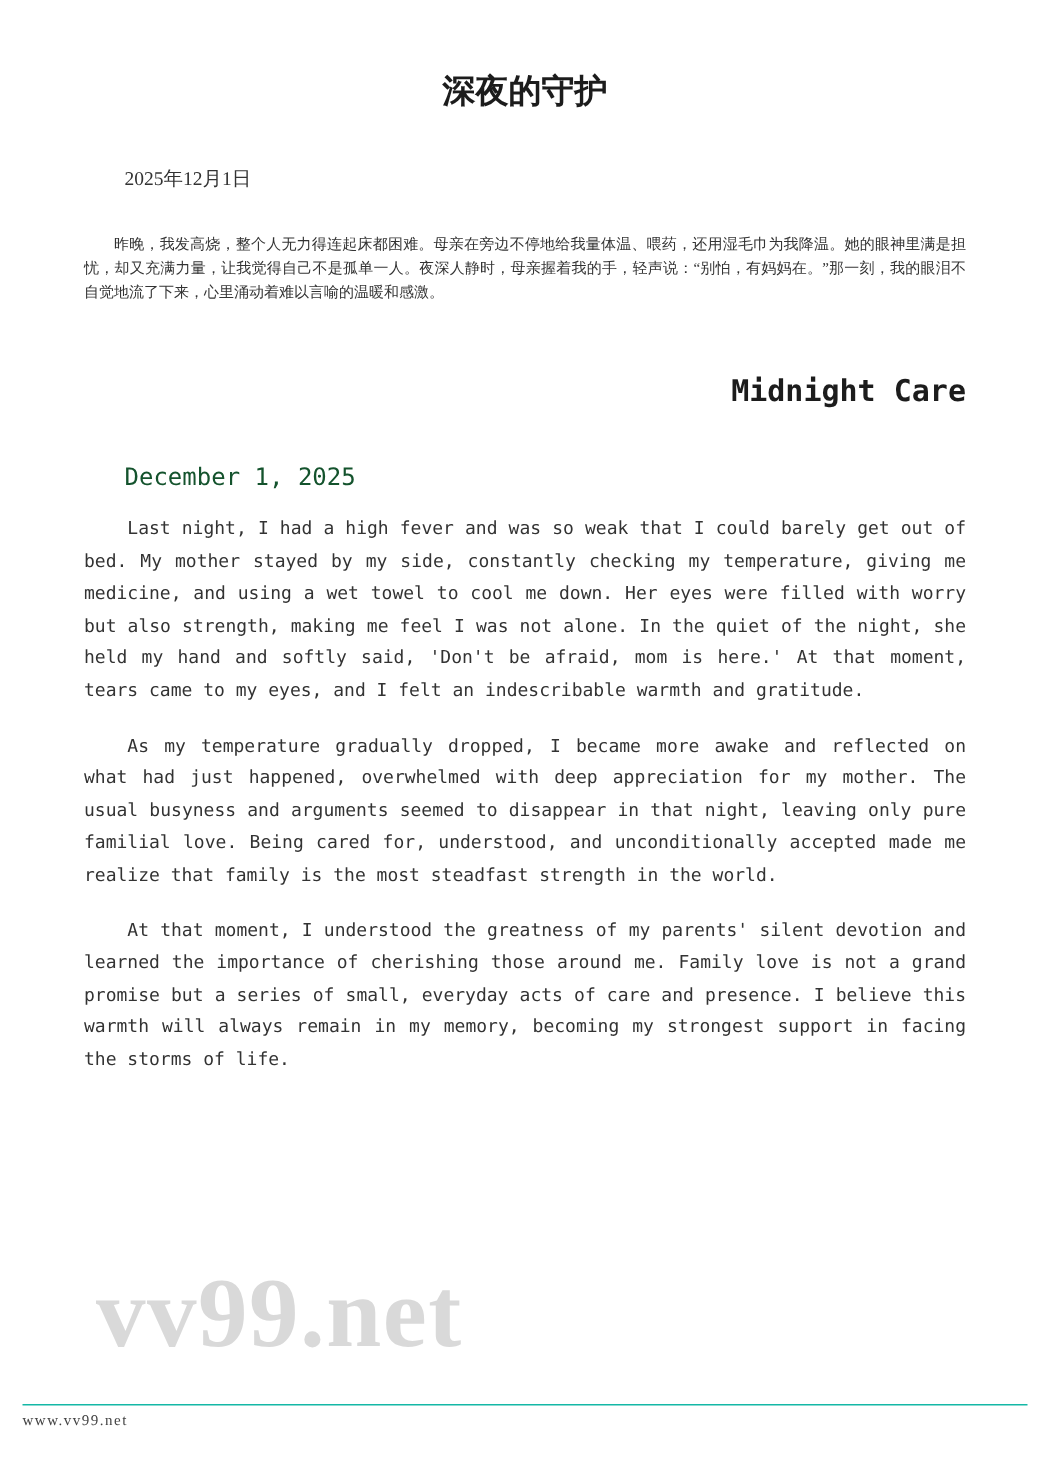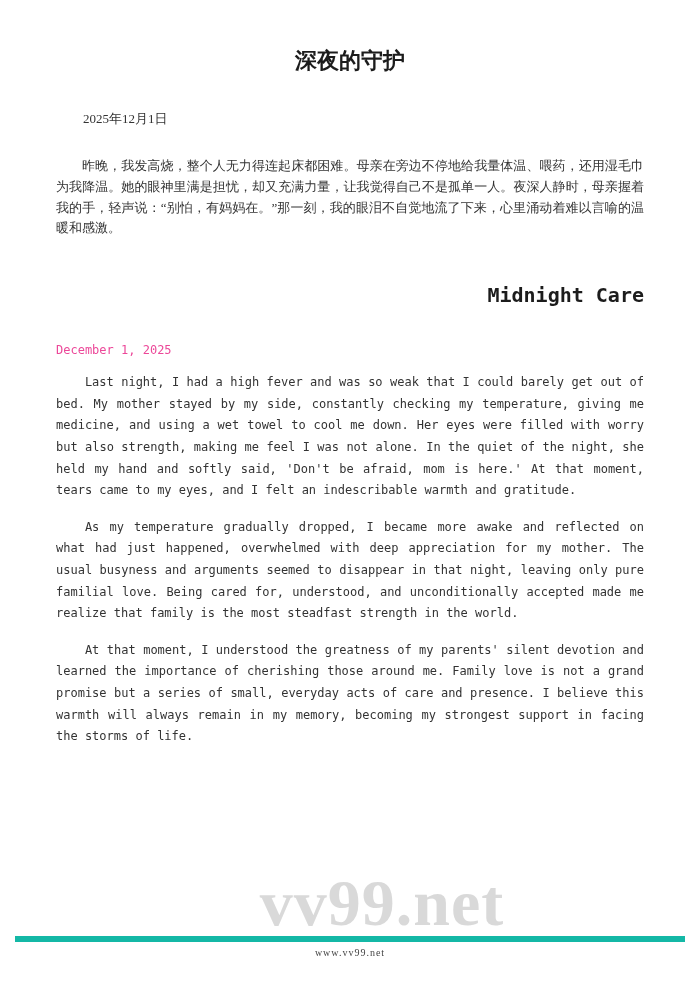--- a/index.html
+++ b/index.html
@@ -23,77 +23,77 @@
     color: #1c1c1c;
     margin-bottom: 34px;
   }
   .cn-date {
     font-size: 13px;
     margin-left: 27px;
     margin-bottom: 28px;
     color: #333333;
   }
   .cn-para {
-    font-size: 13px;
+    font-size: 10px;
     line-height: 1.6;
     text-align: justify;
     text-indent: 2em;
     margin-bottom: 14px;
     color: #333333;
   }
 
   .en-title {
     text-align: right;
     font-family: "DejaVu Sans Mono", monospace;
     font-size: 20px;
     font-weight: bold;
     color: #1c1c1c;
     margin: 44px 0 36px 0;
   }
   .en-date {
     font-family: "DejaVu Sans Mono", monospace;
-    font-size: 12px;
+    font-size: 16px;
+    margin-left: 27px;
     margin-bottom: 15px;
-    color: #ec4899;
+    color: #14532d;
   }
   .en-para {
     font-family: "DejaVu Sans Mono", monospace;
     font-size: 12px;
     line-height: 1.8;
     text-align: justify;
     text-indent: 4ch;
     margin-bottom: 15px;
     color: #333333;
   }
 
   .watermark {
     position: absolute;
     top: 838px;
     left: 0;
     width: 100%;
     padding-left: 64px;
-    text-align: center;
+    text-align: left;
     font-family: "Liberation Serif", serif;
     font-size: 66px;
     font-weight: bold;
     letter-spacing: 1px;
     color: rgba(185, 185, 185, 0.55);
     pointer-events: none;
     white-space: nowrap;
-    margin-top: 27px;
   }
 
   .footer {
     position: absolute;
     top: 936px;
     left: 15px;
     right: 15px;
-    border-top: 6px solid #14b8a6;
+    border-top: 1px solid #14b8a6;
     padding-top: 5px;
-    text-align: center;
+    text-align: left;
     font-size: 10px;
     letter-spacing: 1px;
     color: #444444;
     font-family: "Liberation Serif", serif;
   }
 </style>
 </head>
 <body>
 
 <div class="page">

